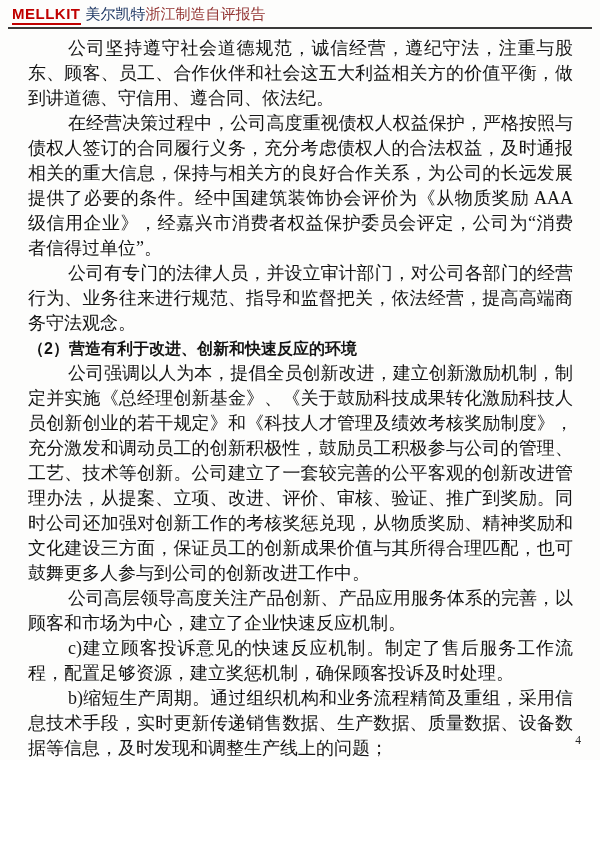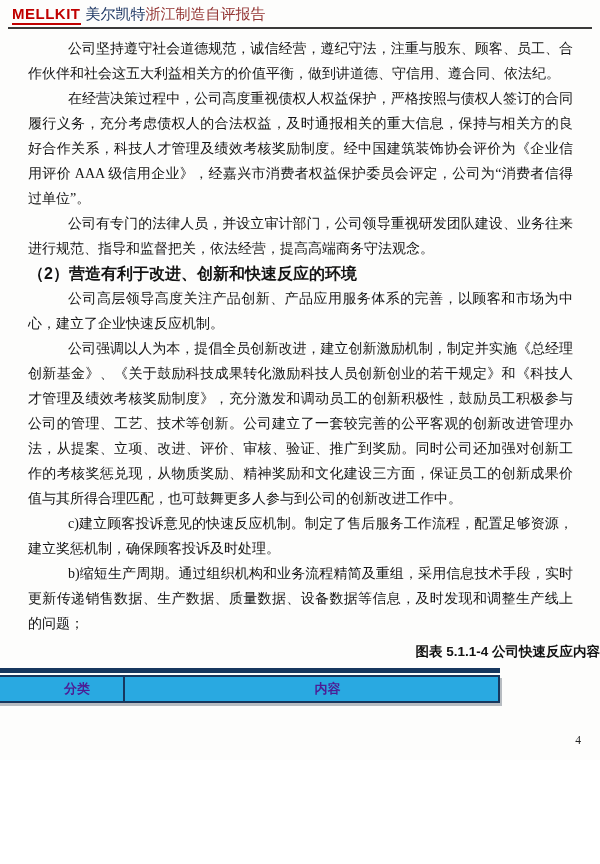--- a/index.html
+++ b/index.html
@@ -38,21 +38,21 @@
     font-size: 15px;
     color: #943634;
   }
 
   
   .content {
     padding: 7px 27px 0 28px;
   }
   .para {
     margin: 0;
-    font-size: 14px;
+    font-size: 18px;
     line-height: 25px;
     text-align: justify;
     text-indent: 40px;
     color: #141414;
   }
   .para.heading {
     font-family: "Liberation Sans", sans-serif;
     font-weight: bold;
     text-indent: 0;
     font-size: 16px;
@@ -115,25 +115,25 @@
 <body>
 
 <div class="page">
 
   <div class="report-header">
     <span class="brand-logo">MELLKIT</span><span class="title-navy">美尔凯特</span><span class="title-maroon">浙江制造自评报告</span>
   </div>
 
   <div class="content">
       <p class="para body">公司坚持遵守社会道德规范，诚信经营，遵纪守法，注重与股东、顾客、员工、合作伙伴和社会这五大利益相关方的价值平衡，做到讲道德、守信用、遵合同、依法纪。</p>
-      <p class="para body">在经营决策过程中，公司高度重视债权人权益保护，严格按照与债权人签订的合同履行义务，充分考虑债权人的合法权益，及时通报相关的重大信息，保持与相关方的良好合作关系，科技人才管理及绩效考核奖励制度。经中国建筑装饰协会评价为《企业信用评价 AAA 级信用企业》，经嘉兴市消费者权益保护委员会评定，公司为“消费者信得过单位”。</p>
-      <p class="para body">公司有专门的法律人员，并设立审计部门，公司领导重视研发团队建设、业务往来进行规范、指导和监督把关，依法经营，提高高端商务守法观念。</p>
+      <p class="para body">在经营决策过程中，公司高度重视债权人权益保护，严格按照与债权人签订的合同履行义务，充分考虑债权人的合法权益，及时通报相关的重大信息，保持与相关方的良好合作关系，为公司的长远发展提供了必要的条件。经中国建筑装饰协会评价为《从物质奖励 AAA 级信用企业》，经嘉兴市消费者权益保护委员会评定，公司为“消费者信得过单位”。</p>
+      <p class="para body">公司有专门的法律人员，并设立审计部门，对公司各部门的经营行为、业务往来进行规范、指导和监督把关，依法经营，提高高端商务守法观念。</p>
       <p class="para heading">（2）营造有利于改进、创新和快速反应的环境</p>
+      <p class="para body">公司强调以人为本，提倡全员创新改进，建立创新激励机制，制定并实施《总经理创新基金》、《关于鼓励科技成果转化激励科技人员创新创业的若干规定》和《科技人才管理及绩效考核奖励制度》，充分激发和调动员工的创新积极性，鼓励员工积极参与公司的管理、工艺、技术等创新。公司建立了一套较完善的公平客观的创新改进管理办法，从提案、立项、改进、评价、审核、验证、推广到奖励。同时公司还加强对创新工作的考核奖惩兑现，从物质奖励、精神奖励和文化建设三方面，保证员工的创新成果价值与其所得合理匹配，也可鼓舞更多人参与到公司的创新改进工作中。</p>
       <p class="para body">公司高层领导高度关注产品创新、产品应用服务体系的完善，以顾客和市场为中心，建立了企业快速反应机制。</p>
-      <p class="para body">公司强调以人为本，提倡全员创新改进，建立创新激励机制，制定并实施《总经理创新基金》、《关于鼓励科技成果转化激励科技人员创新创业的若干规定》和《科技人才管理及绩效考核奖励制度》，充分激发和调动员工的创新积极性，鼓励员工积极参与公司的管理、工艺、技术等创新。公司建立了一套较完善的公平客观的创新改进管理办法，从提案、立项、改进、评价、审核、验证、推广到奖励。同时公司还加强对创新工作的考核奖惩兑现，从物质奖励、精神奖励和文化建设三方面，保证员工的创新成果价值与其所得合理匹配，也可鼓舞更多人参与到公司的创新改进工作中。</p>
       <p class="para body">c)建立顾客投诉意见的快速反应机制。制定了售后服务工作流程，配置足够资源，建立奖惩机制，确保顾客投诉及时处理。</p>
       <p class="para body">b)缩短生产周期。通过组织机构和业务流程精简及重组，采用信息技术手段，实时更新传递销售数据、生产数据、质量数据、设备数据等信息，及时发现和调整生产线上的问题；</p>
     </div>
 
   <div class="table-caption">图表 5.1.1-4 公司快速反应内容</div>
 
   <div class="qr-table">
     <div class="tbl-topbar"></div>
     <div class="tbl-header-row">
       <div class="tbl-cell cat">分类</div>

